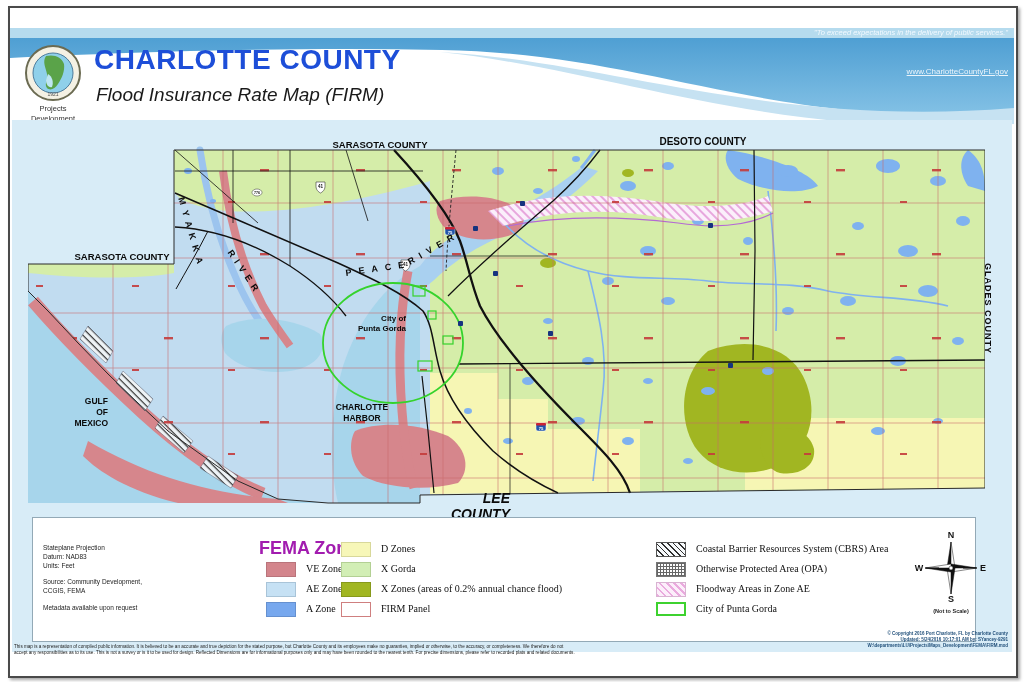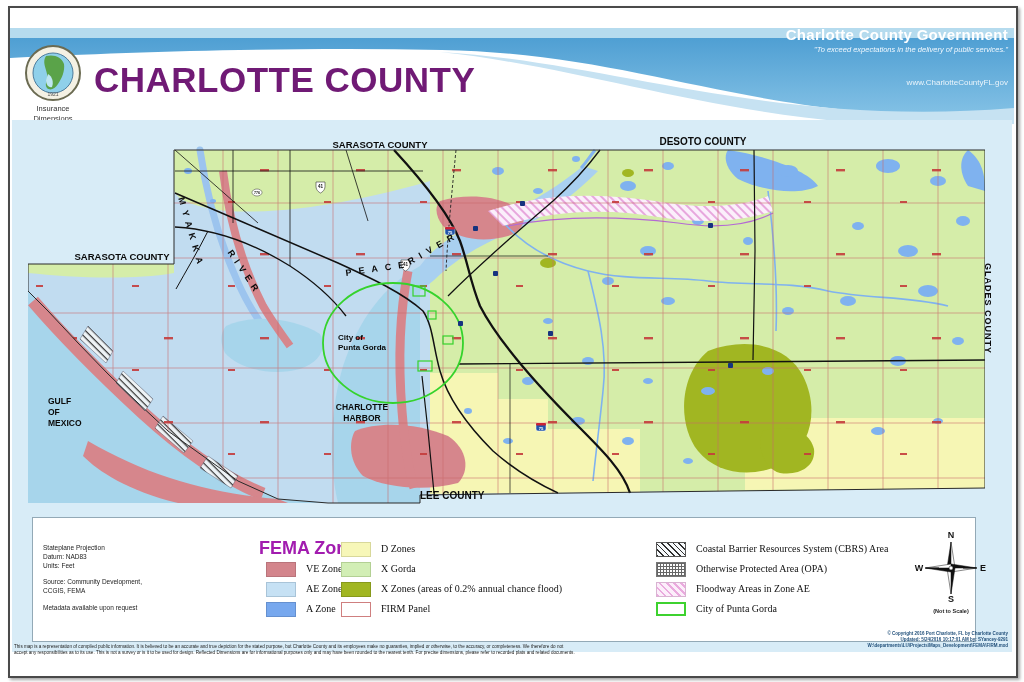--- a/index.html
+++ b/index.html
@@ -2,26 +2,26 @@
 <html><head>
 <meta charset="utf-8">
 <style>
   html,body{margin:0;padding:0;background:#fff;font-family:"Liberation Sans",sans-serif;}
   .page{position:relative;width:1024px;height:682px;background:#fff;overflow:hidden;}
   .sheet-border{position:absolute;left:8px;top:6px;width:1006px;height:668px;border:2px solid #4a4a4a;background:#fff;box-shadow:2px 2px 3px rgba(0,0,0,.35);}
   
   .banner-svg{position:absolute;left:10px;top:8px;width:1004px;height:120px;}
   .logo{position:absolute;left:24px;top:44px;width:58px;height:58px;}
   .logo-caption{position:absolute;left:14px;top:104px;width:78px;text-align:center;font-size:7.5px;line-height:1.3;color:#333;}
-  .title1{position:absolute;left:94px;top:60px;font-size:35px;font-weight:bold;color:#701a75;letter-spacing:.5px;}
+  .title1{position:absolute;left:94px;top:44px;font-size:28px;font-weight:bold;color:#1d4ed8;letter-spacing:.5px;}
   .title2{position:absolute;left:96px;top:84px;font-size:19px;font-style:italic;color:#1a1a1a;}
   .gov{position:absolute;right:16px;top:26px;text-align:right;color:#fff;}
   .gov .g1{font-size:15px;font-weight:bold;letter-spacing:.3px;}
   .gov .g2{font-size:7.5px;font-style:italic;margin-top:2px;color:#f2f9ff;}
-  .gov .g3{font-size:8px;margin-top:24px;color:#eaf4fb;}
+  .gov .g3{font-size:8px;margin-top:30px;color:#eaf4fb;text-decoration:underline;}
   
   .panel{position:absolute;left:12px;top:120px;width:1000px;height:532px;background:#d8ecf7;}
   .map-svg{position:absolute;left:28px;top:131px;width:957px;height:378px;}
   .maplabel{position:absolute;color:#0a0a0a;font-weight:bold;white-space:pre-line;}
   
   .legendbox{position:absolute;left:32px;top:517px;width:942px;height:123px;background:#fff;border:1px solid #93a9b6;}
   .info{position:absolute;left:10px;top:26px;font-size:6.5px;line-height:1.35;color:#222;}
   .info .blk{margin-bottom:8px;}
   .lg-head{position:absolute;left:226px;top:20px;font-size:18px;font-weight:bold;color:#a21caf;}
   .lg-row{position:absolute;height:14px;}
@@ -62,26 +62,26 @@
     <path d="M1004,100 C762,120 602,54 430,44 C602,62 764,132 1004,116 Z" fill="#c6e2f2"></path>
   </svg>
 
   <svg class="logo" viewBox="0 0 58 58">
     <circle cx="29" cy="29" r="27" fill="#f4f1e4" stroke="#6b6b52" stroke-width="2"></circle>
     <circle cx="29" cy="29" r="20" fill="#8fd0ea" stroke="#4c7b9c" stroke-width="1"></circle>
     <path d="M22,12 C30,10 38,13 40,20 C41,27 38,34 34,40 C31,45 26,47 23,44 C20,40 24,36 23,30 C22,24 18,18 22,12 Z" fill="#5aa349"></path>
     <path d="M24,30 C28,32 30,38 28,43 C25,44 22,41 22,36 Z" fill="#bfe6f2"></path>
     <text x="29" y="52" text-anchor="middle" font-size="5" fill="#555">1921</text>
   </svg>
-  <div class="logo-caption"><span>Insurance</span><br><span>Dimensions</span></div>
+  <div class="logo-caption"><span>Projects</span><br><span>Development</span></div>
 
   <div class="title1">CHARLOTTE COUNTY</div>
+  <div class="title2">Flood Insurance Rate Map (FIRM)</div>
 
   <div class="gov">
-    <div class="g1">Charlotte County Government</div>
     <div class="g2">"To exceed expectations in the delivery of public services."</div>
     <div class="g3">www.CharlotteCountyFL.gov</div>
   </div>
 
   <div class="panel"></div>
 
   <svg class="map-svg" viewBox="0 0 957 378">
     <defs>
       <clipPath id="landClip">
         <path d="M146,19 L957,19 L957,357 L700,360 L392,364 L392,372 L300,372 L250,368 L210,350 L175,325 L140,300 L110,272 L80,243 L50,212 L20,180 L0,160 L0,133 L146,133 Z"></path>
@@ -257,27 +257,27 @@
       <text x="5" y="5" text-anchor="middle" font-size="3.6" font-weight="bold" fill="#111">776</text>
     </g>
 
     <path d="M146,19 L957,19 L957,357 L700,360 L392,364 L392,372 L300,372 L250,368 L210,350 L175,325 L140,300 L110,272 L80,243 L50,212 L20,180 L0,160 L0,133 L146,133 L146,19" fill="none" stroke="#2a2a2a" stroke-width="1"></path>
   </svg>
 
   <div class="maplabel" style="left:330px;top:139px;width:100px;text-align:center;font-size:9.5px;">SARASOTA COUNTY</div>
   <div class="maplabel" style="left:658px;top:136px;width:90px;text-align:center;font-size:10px;">DESOTO COUNTY</div>
   <div class="maplabel" style="left:72px;top:251px;width:100px;text-align:center;font-size:9.5px;">SARASOTA COUNTY</div>
   <div class="maplabel" style="left:983px;top:263px;font-size:9px;writing-mode:vertical-rl;letter-spacing:1px;">GLADES COUNTY</div>
-  <div class="maplabel" style="left:420px;top:490px;width:90px;text-align:left;font-size:10px;">LEE COUNTY</div>
-  <div class="maplabel" style="left:48px;top:396px;width:60px;text-align:left;font-size:8.5px;line-height:1.3;">GULF
+  <div class="maplabel" style="left:420px;top:490px;width:90px;text-align:right;font-size:14px;font-style:italic;">LEE COUNTY</div>
+  <div class="maplabel" style="left:48px;top:396px;width:60px;text-align:right;font-size:8.5px;line-height:1.3;">GULF
 OF
 MEXICO</div>
   <div class="maplabel" style="left:322px;top:402px;width:80px;text-align:center;font-size:8.5px;line-height:1.3;">CHARLOTTE
 HARBOR</div>
-  <div class="maplabel" style="left:338px;top:333px;width:68px;text-align:left;font-size:8px;line-height:1.3;">City of
+  <div class="maplabel" style="left:338px;top:314px;width:68px;text-align:right;font-size:8px;line-height:1.3;">City of
 Punta Gorda</div>
   <div class="maplabel" style="left:186px;top:196px;font-size:9px;letter-spacing:6px;transform:rotate(74deg);transform-origin:left top;">MYAKKA</div>
   <div class="maplabel" style="left:234px;top:248px;font-size:9px;letter-spacing:5px;transform:rotate(56deg);transform-origin:left top;">RIVER</div>
   <div class="maplabel" style="left:345px;top:268px;font-size:9px;letter-spacing:7px;transform:rotate(-8deg);transform-origin:left top;">PEACE</div>
   <div class="maplabel" style="left:406px;top:258px;font-size:9px;letter-spacing:6px;transform:rotate(-30deg);transform-origin:left top;">RIVER</div>
 
   <div class="legendbox">
     <div class="info">
       <div class="blk">
         <div>Stateplane Projection</div>

